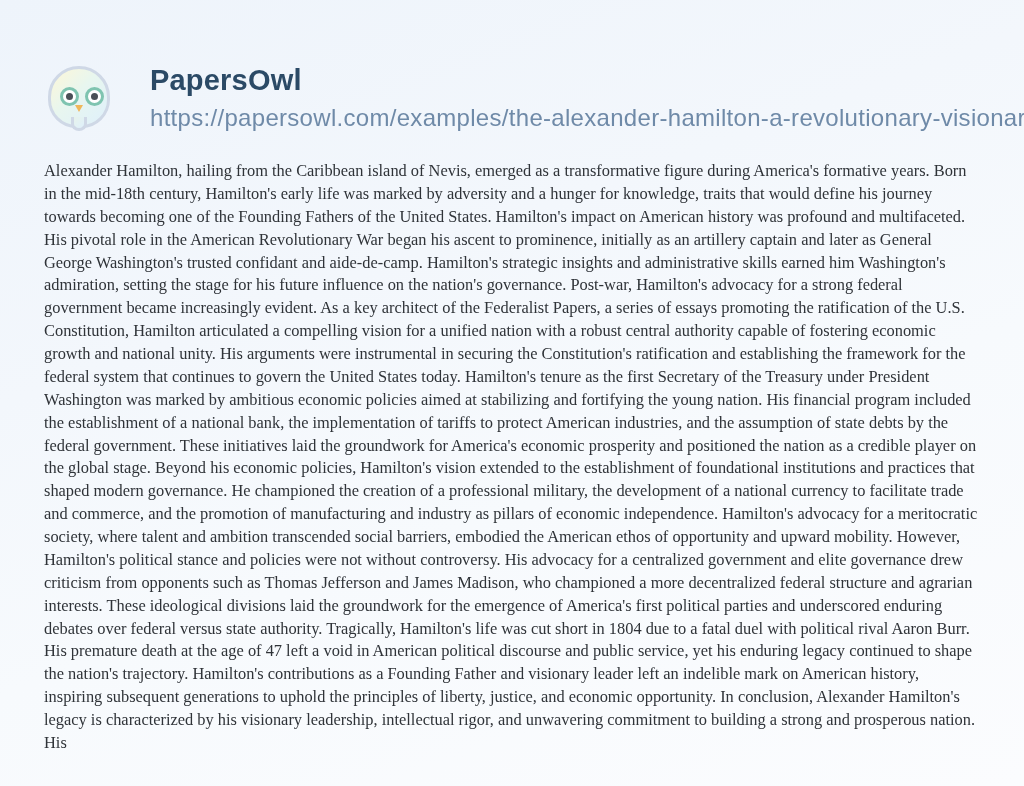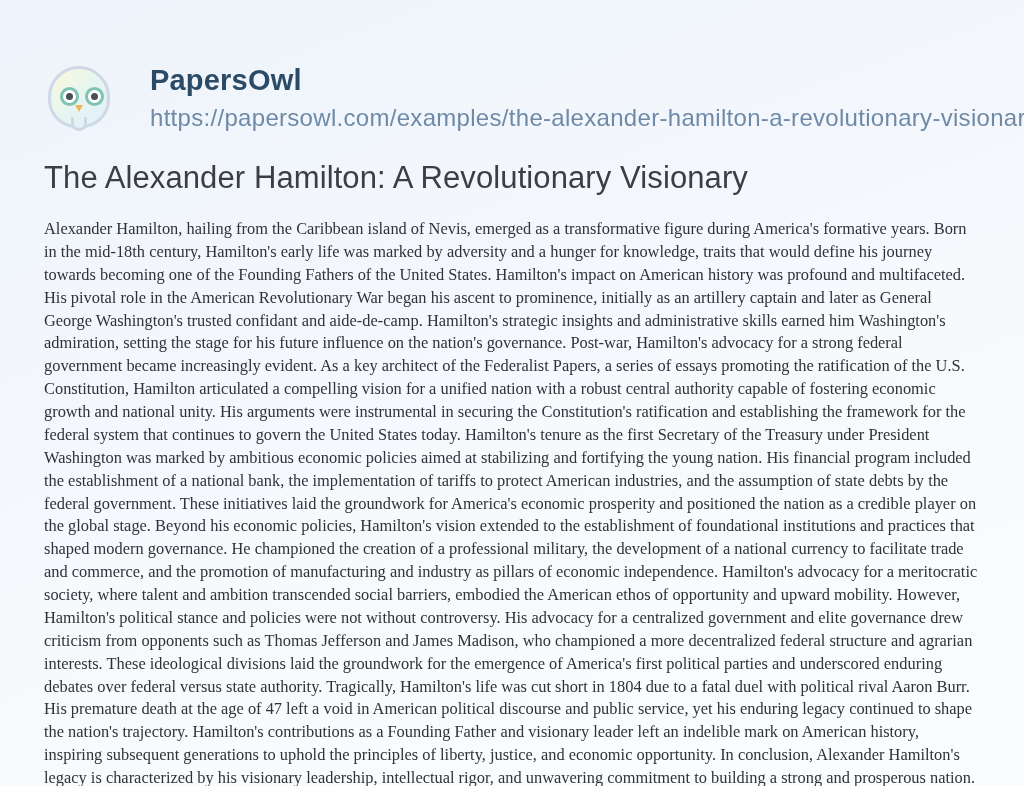--- a/index.html
+++ b/index.html
@@ -154,17 +154,16 @@
         </div>
         <div class="beak"></div>
       </div>
     </div>
 
     <div class="brand">PapersOwl</div>
     <div class="url">https://papersowl.com/examples/the-alexander-hamilton-a-revolutionary-visionary/</div>
   </div>
 
   <div class="article">
-    <h1 class="title">The Alexander Hamilton: A Revolutionary Visionary</h1>
     <p class="body-text">Alexander Hamilton, hailing from the Caribbean island of Nevis, emerged as a transformative figure during America's formative years. Born in the mid-18th century, Hamilton's early life was marked by adversity and a hunger for knowledge, traits that would define his journey towards becoming one of the Founding Fathers of the United States. Hamilton's impact on American history was profound and multifaceted. His pivotal role in the American Revolutionary War began his ascent to prominence, initially as an artillery captain and later as General George Washington's trusted confidant and aide-de-camp. Hamilton's strategic insights and administrative skills earned him Washington's admiration, setting the stage for his future influence on the nation's governance. Post-war, Hamilton's advocacy for a strong federal government became increasingly evident. As a key architect of the Federalist Papers, a series of essays promoting the ratification of the U.S. Constitution, Hamilton articulated a compelling vision for a unified nation with a robust central authority capable of fostering economic growth and national unity. His arguments were instrumental in securing the Constitution's ratification and establishing the framework for the federal system that continues to govern the United States today. Hamilton's tenure as the first Secretary of the Treasury under President Washington was marked by ambitious economic policies aimed at stabilizing and fortifying the young nation. His financial program included the establishment of a national bank, the implementation of tariffs to protect American industries, and the assumption of state debts by the federal government. These initiatives laid the groundwork for America's economic prosperity and positioned the nation as a credible player on the global stage. Beyond his economic policies, Hamilton's vision extended to the establishment of foundational institutions and practices that shaped modern governance. He championed the creation of a professional military, the development of a national currency to facilitate trade and commerce, and the promotion of manufacturing and industry as pillars of economic independence. Hamilton's advocacy for a meritocratic society, where talent and ambition transcended social barriers, embodied the American ethos of opportunity and upward mobility. However, Hamilton's political stance and policies were not without controversy. His advocacy for a centralized government and elite governance drew criticism from opponents such as Thomas Jefferson and James Madison, who championed a more decentralized federal structure and agrarian interests. These ideological divisions laid the groundwork for the emergence of America's first political parties and underscored enduring debates over federal versus state authority. Tragically, Hamilton's life was cut short in 1804 due to a fatal duel with political rival Aaron Burr. His premature death at the age of 47 left a void in American political discourse and public service, yet his enduring legacy continued to shape the nation's trajectory. Hamilton's contributions as a Founding Father and visionary leader left an indelible mark on American history, inspiring subsequent generations to uphold the principles of liberty, justice, and economic opportunity. In conclusion, Alexander Hamilton's legacy is characterized by his visionary leadership, intellectual rigor, and unwavering commitment to building a strong and prosperous nation. His</p>
   </div>
 
 </div>
 
 </body></html>

